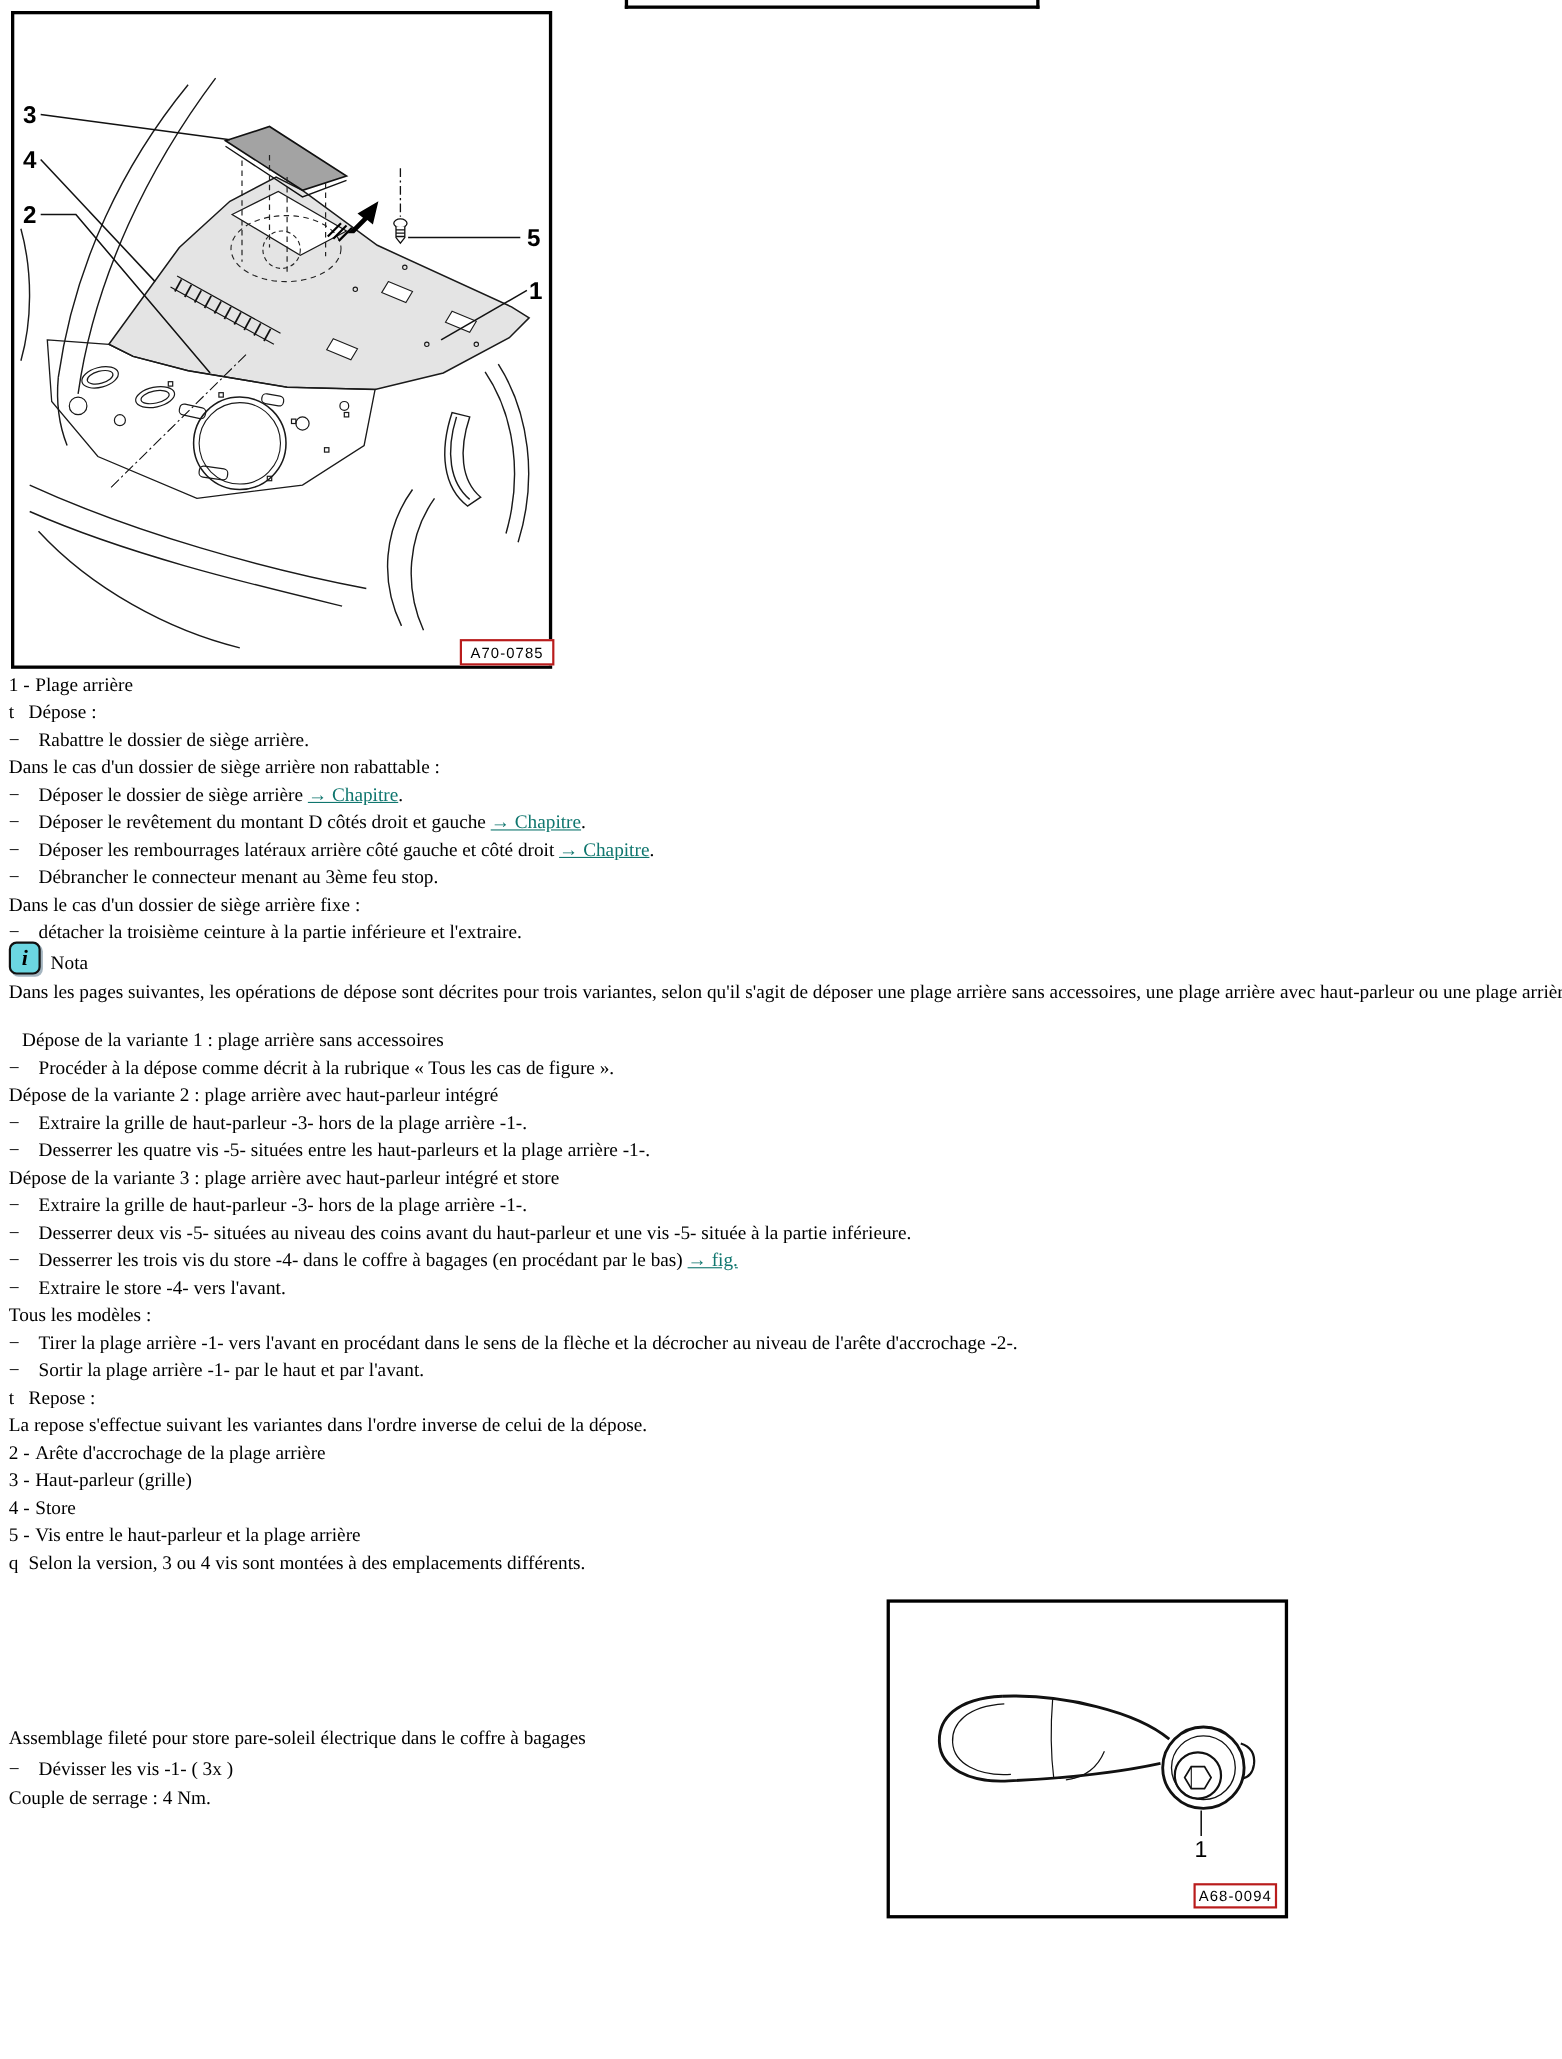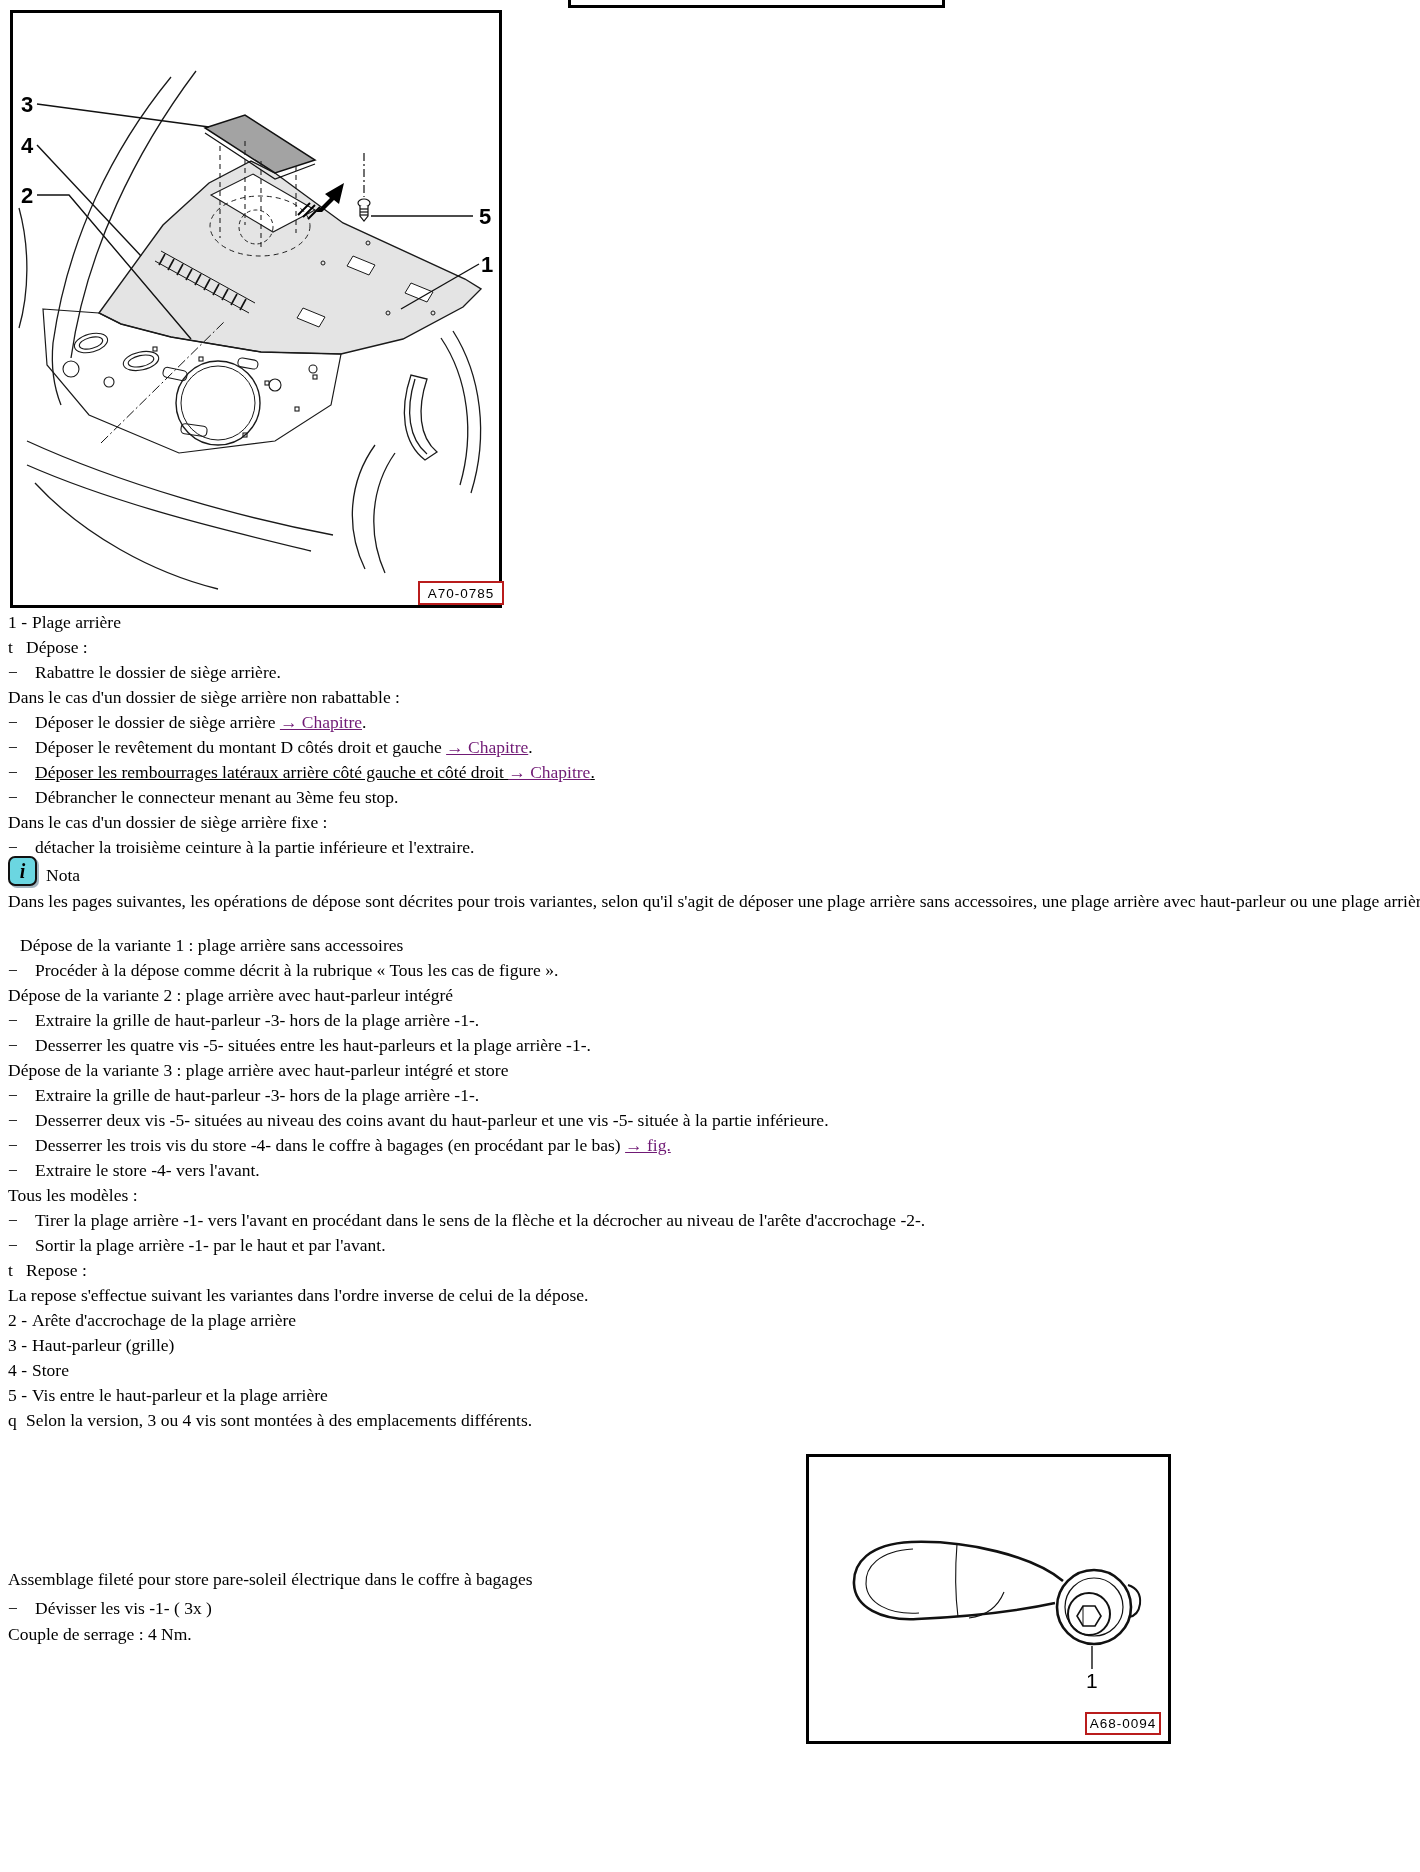--- a/index.html
+++ b/index.html
@@ -22,21 +22,21 @@
   .fig1 .figlabel{left:405px;top:568px;width:82px;height:20px;}
   .fig2 .figlabel{left:276px;top:255px;width:72px;height:19px;}
 
   
   #text-layer .row{position:absolute;left:8px;font-size:17.5px;line-height:21px;white-space:nowrap;}
   .row .marker{display:inline-block;}
   .row.dash .marker{width:27px;}
   .row.num  .marker{width:24px;}
   .row.sym  .marker{width:18px;}
   .row.para{white-space:normal;width:1402px;line-height:20.5px;}
-  .row .link{color:#701a75;text-decoration:underline;cursor:pointer;}
+  .row .link{color:#0f766e;text-decoration:underline;cursor:pointer;}
 
   
   .row.note{display:flex;align-items:flex-start;gap:9px;}
   .note-icon{width:29px;height:30px;background:#6bd6e1;border:2px solid #111;border-radius:7px;
              box-sizing:border-box;display:flex;align-items:center;justify-content:center;
              box-shadow:2px 2px 0 rgba(90,120,140,.55);}
   .note-icon i{font-family:"Liberation Serif",serif;font-style:italic;font-weight:bold;font-size:20px;line-height:1;}
   .note-label{padding-top:9px;}
 
   
@@ -168,21 +168,21 @@
     <div class="figlabel">A70-0785</div>
   </div>
 
   <div id="text-layer">
       <div class="row num" style="top: 612px;"><span class="marker">1 -</span><span class="runs"><span>Plage arrière</span></span></div>
       <div class="row sym" style="top: 637px;"><span class="marker">t</span><span class="runs"><span>Dépose :</span></span></div>
       <div class="row dash" style="top: 662px;"><span class="marker">−</span><span class="runs"><span>Rabattre le dossier de siège arrière.</span></span></div>
       <div class="row plain" style="top: 687px;"><span class="runs"><span>Dans le cas d'un dossier de siège arrière non rabattable :</span></span></div>
       <div class="row dash" style="top: 712px;"><span class="marker">−</span><span class="runs"><span>Déposer le dossier de siège arrière </span><span class="link">→ Chapitre</span><span>.</span></span></div>
       <div class="row dash" style="top: 737px;"><span class="marker">−</span><span class="runs"><span>Déposer le revêtement du montant D côtés droit et gauche </span><span class="link">→ Chapitre</span><span>.</span></span></div>
-      <div class="row dash" style="top: 762px; text-decoration: underline;"><span class="marker">−</span><span class="runs"><span>Déposer les rembourrages latéraux arrière côté gauche et côté droit </span><span class="link">→ Chapitre</span><span>.</span></span></div>
+      <div class="row dash" style="top: 762px;"><span class="marker">−</span><span class="runs"><span>Déposer les rembourrages latéraux arrière côté gauche et côté droit </span><span class="link">→ Chapitre</span><span>.</span></span></div>
       <div class="row dash" style="top: 787px;"><span class="marker">−</span><span class="runs"><span>Débrancher le connecteur menant au 3ème feu stop.</span></span></div>
       <div class="row plain" style="top: 812px;"><span class="runs"><span>Dans le cas d'un dossier de siège arrière fixe :</span></span></div>
       <div class="row dash" style="top: 837px;"><span class="marker">−</span><span class="runs"><span>détacher la troisième ceinture à la partie inférieure et l'extraire.</span></span></div>
       <div class="row note" style="top: 856px;">
         <span class="note-icon">
           <i>i</i>
         </span>
         <span class="note-label">Nota</span>
       </div>
       <div class="row para" style="top: 891px;"><span class="runs"><span>Dans les pages suivantes, les opérations de dépose sont décrites pour trois variantes, selon qu'il s'agit de déposer une plage arrière sans accessoires, une plage arrière avec haut-parleur ou une plage arrière avec haut-parleur et store. Les étapes de travail figurant ci-dessous à la rubrique « Tous les cas de figure » sont valables pour les trois variantes.</span></span></div>

